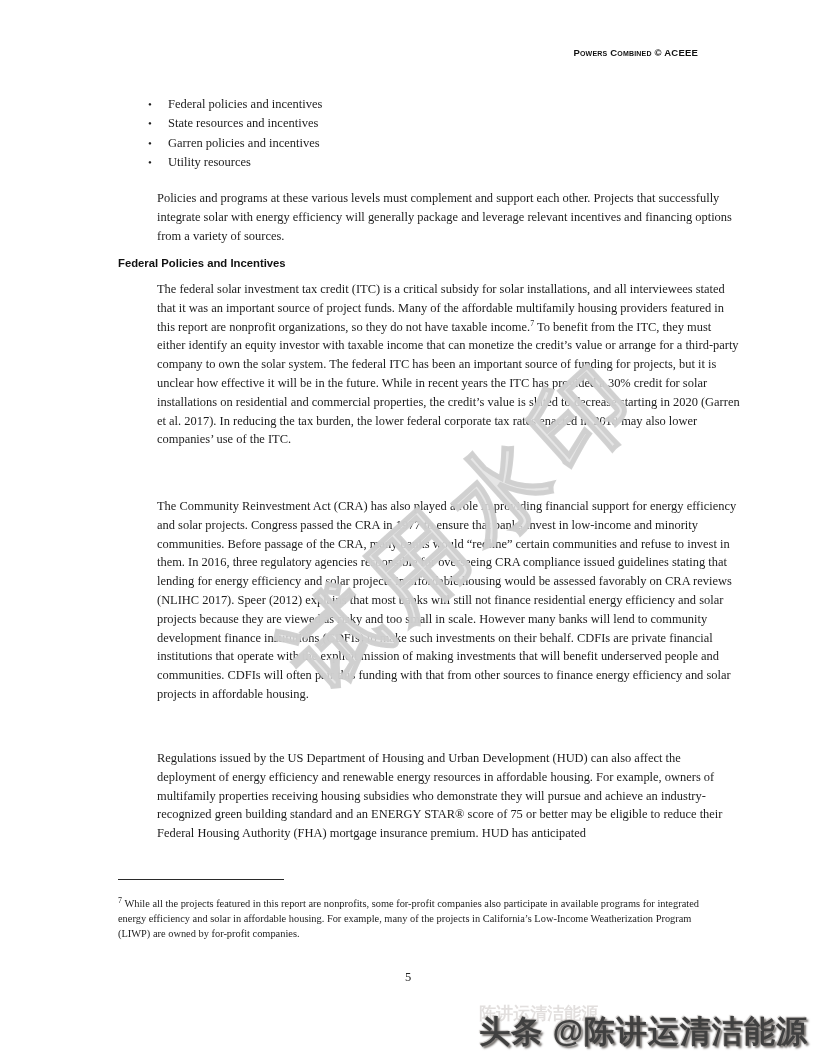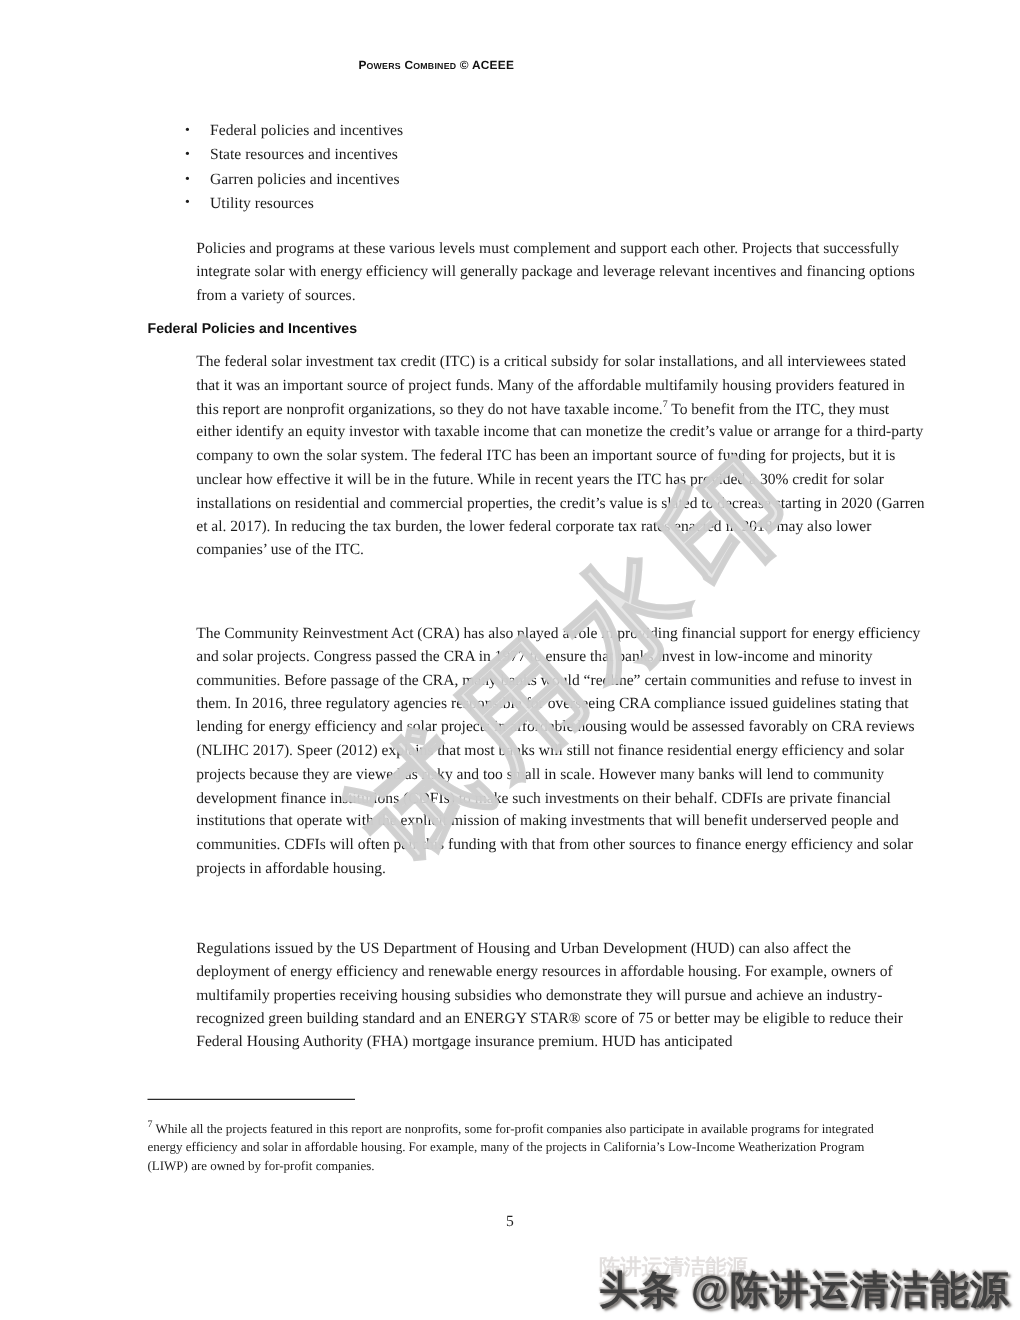--- a/index.html
+++ b/index.html
@@ -7,21 +7,21 @@
     position:relative;
     width:816px;height:1056px;
     background:#ffffff;
     overflow:hidden;
     font-family:"Liberation Serif", serif;
     color:#1c1c1c;
   }
   .abs{position:absolute;}
   .running-head{
     left:0;right:118px;top:47px;
-    text-align:center;
+    text-align:right;
     font-family:"Liberation Sans", sans-serif;
     font-variant:small-caps;
     font-weight:700;
     font-size:9.5px;
     letter-spacing:0.2px;
     color:#111;
   }
   .bullets{
     left:148px;top:95px;width:552px;
     font-size:12.5px;line-height:19.3px;

